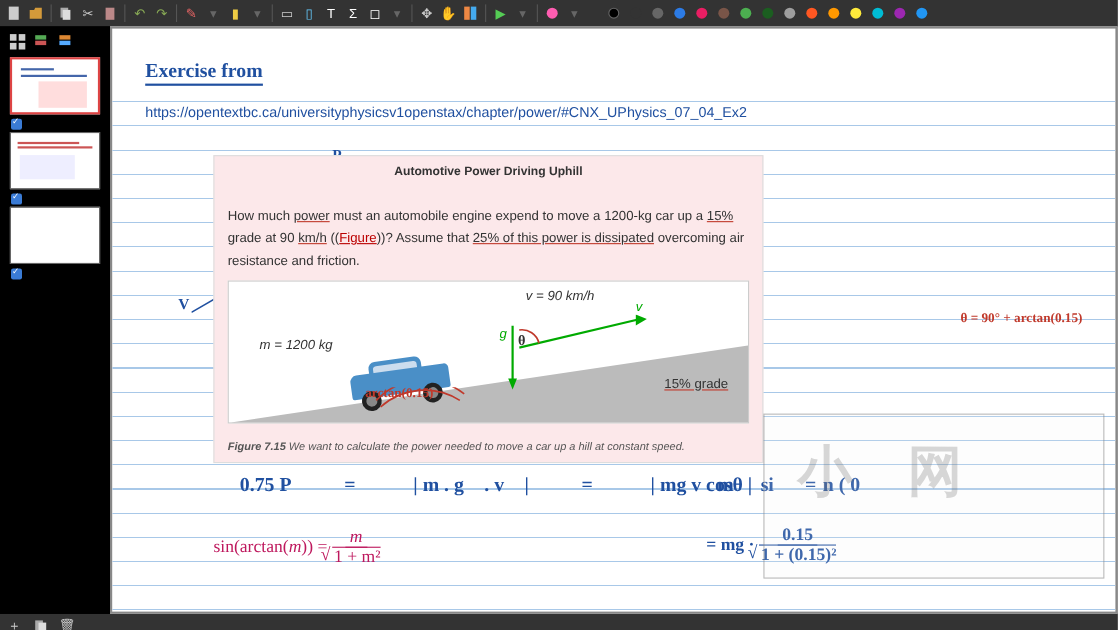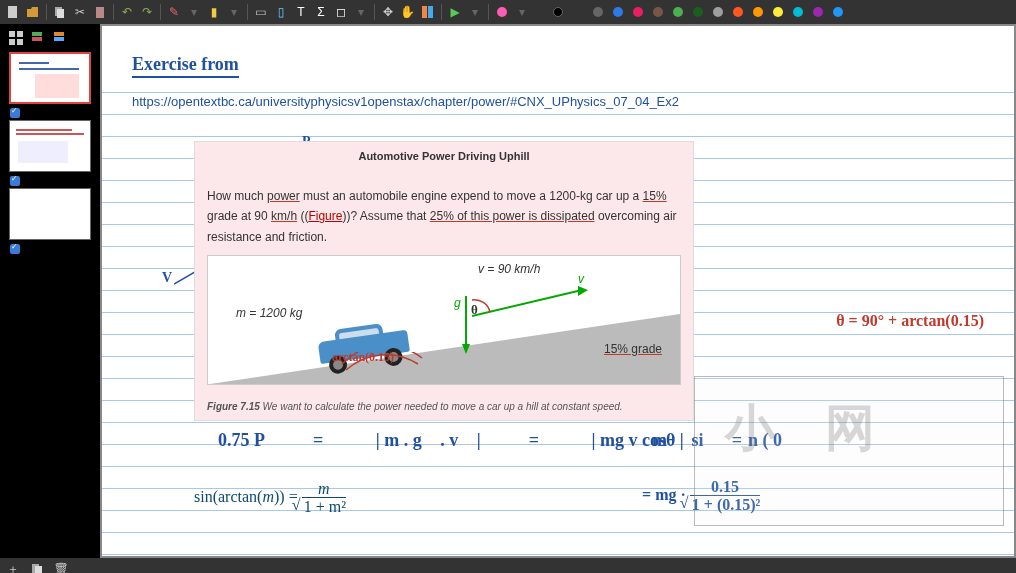--- a/index.html
+++ b/index.html
@@ -54,26 +54,26 @@
   .grade-lbl { position: absolute; bottom: 28px; right: 18px; font-size: 12px; text-decoration: underline; text-decoration-color: #c0392b; }
   
   .caption { margin-top: 16px; font-size: 10px; font-style: italic; color: #555; }
   .cc-link { position: absolute; top: 358px; left: 190px; font-size: 13px; }
   
   .anno { position: absolute; font-size: 14px; }
   .anno-p { top: 108px; left: 200px; }
   .anno-m { top: 116px; left: 500px; }
   .anno-v { top: 244px; left: 60px; }
   .anno-arc { top: 324px; left: 230px; font-size: 12px; }
-  .anno-theta { top: 256px; right: 30px; font-size: 16px; margin-top: 30px; }
+  .anno-theta { top: 256px; right: 30px; font-size: 12px; }
   
   .eq1 { position: absolute; top: 404px; left: 92px; font-size: 18px; }
   .eq1 span { margin: 0 24px; }
   .eq1-r { position: absolute; top: 404px; left: 550px; font-size: 18px; }
-  .eq2 { position: absolute; top: 454px; left: 92px; font-size: 16px; font-family: 'Times New Roman', serif; color: #0c4a6e; }
+  .eq2 { position: absolute; top: 454px; left: 92px; font-size: 16px; font-family: 'Times New Roman', serif; color: #be185d; }
   .eq2-r { position: absolute; top: 452px; left: 540px; font-size: 16px; }
   .frac-top { border-bottom: 1px solid; padding: 0 4px; }
   .frac { display: inline-block; text-align: center; vertical-align: middle; }
   .sqrt { border-top: 1px solid; padding-left: 2px; position: relative; }
   .sqrt::before { content: '√'; position: absolute; left: -10px; top: -2px; }
   
   .footbar { height: 22px; background: #333; display: flex; align-items: center; gap: 6px; padding: 0 4px; color: #aaa; font-size: 11px; }
   .statbar { height: 25px; background: #2a2a2a; color: #ccc; display: flex; align-items: center; padding: 0 8px; font-size: 11px; gap: 6px; }
   
   .thumb-content { position: absolute; inset: 4px; }

